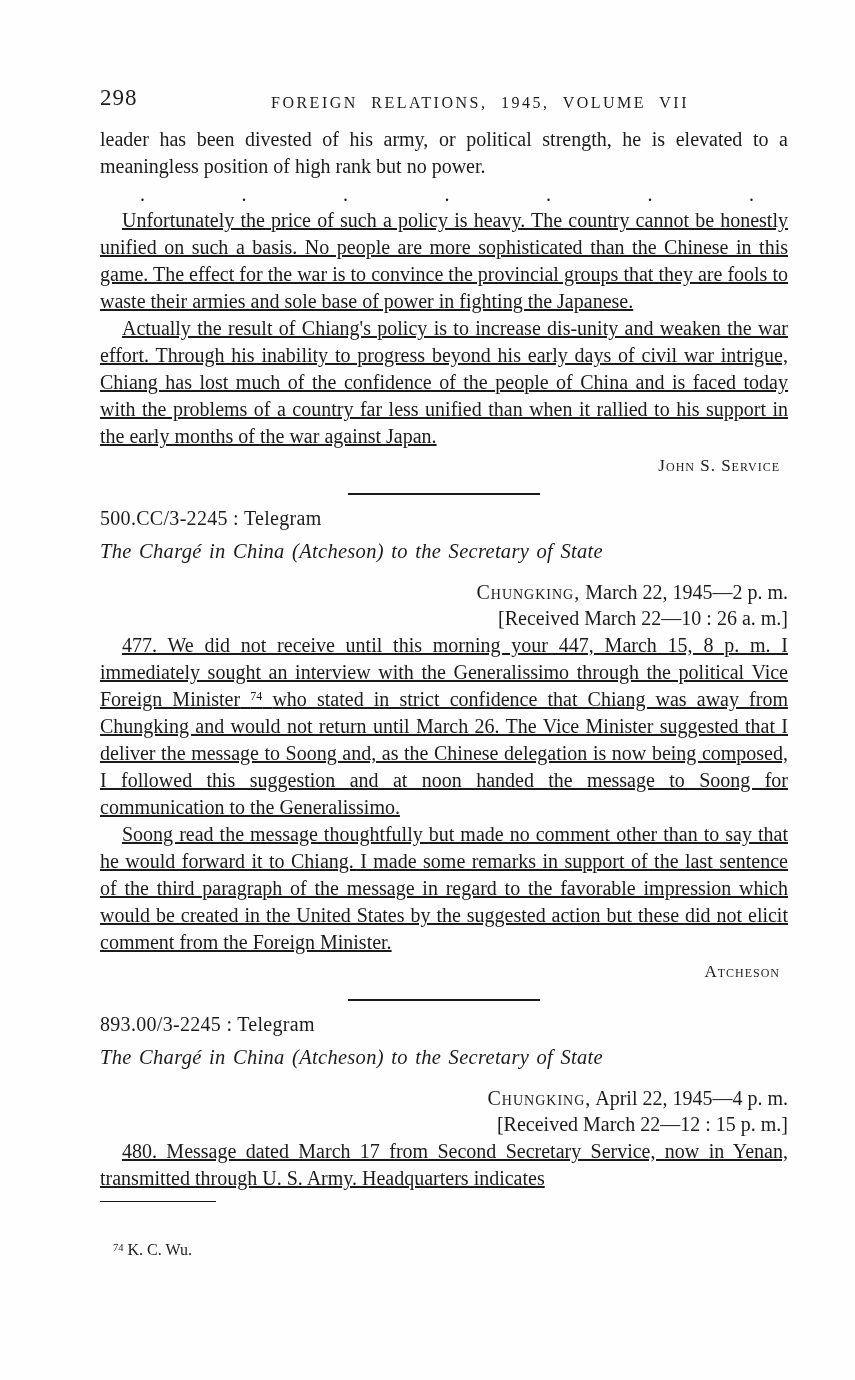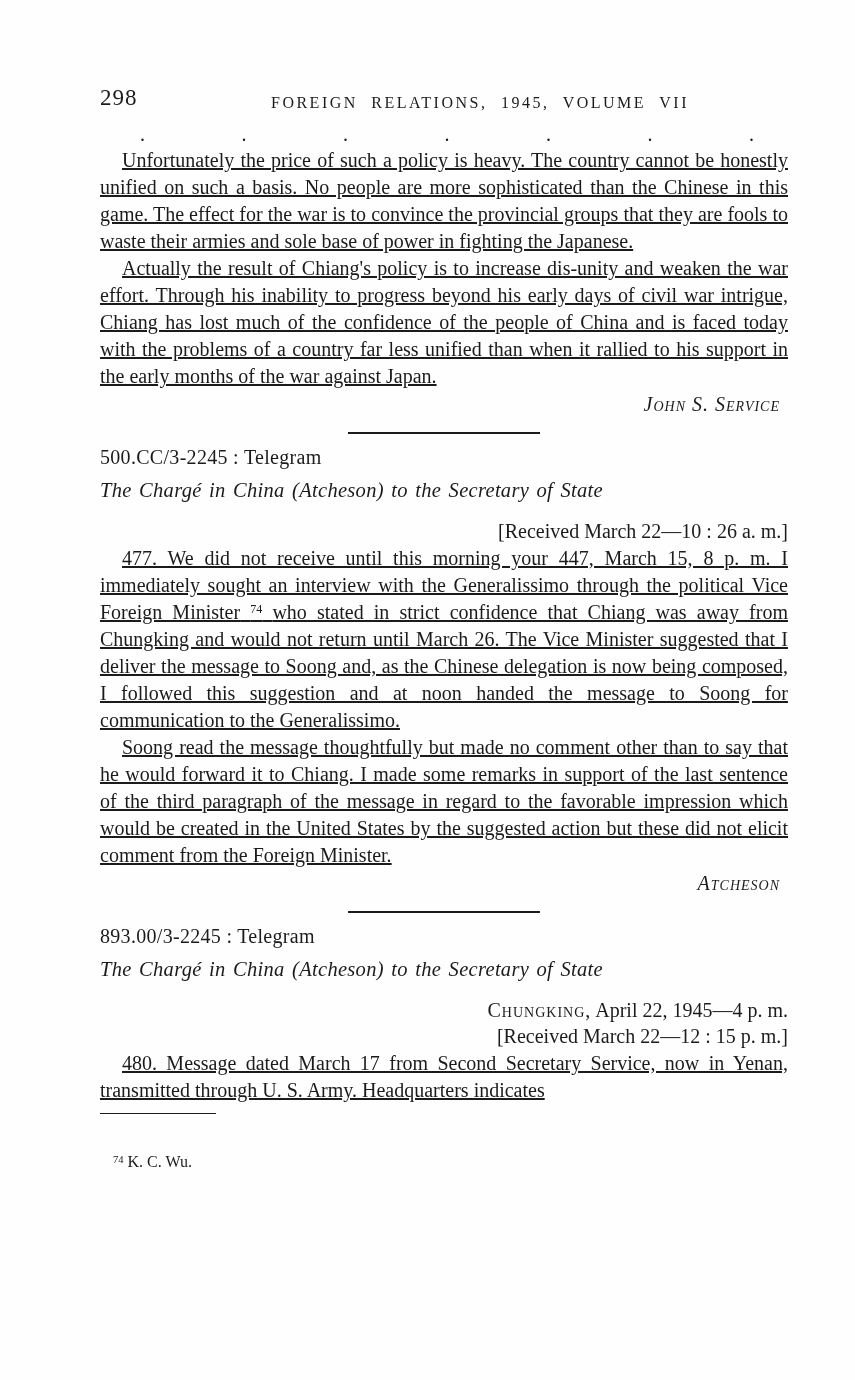--- a/index.html
+++ b/index.html
@@ -64,21 +64,21 @@
 
   .signature {
     text-align: right;
     padding-right: 8px;
     margin-top: 1px;
   }
   .sc {
     font-variant: small-caps;
     letter-spacing: 1px;
   }
-  .sig-text { font-size: 20px; font-style: italic; }
+  .sig-text { font-size: 17px; }
 
   .divider-wrap {
     margin: 14px 0 9px 0;
     height: 3px;
   }
   .divider {
     width: 192px;
     margin: 0 auto;
     border-top: 2.5px solid #1b1b1b;
   }
@@ -130,20 +130,21 @@
 <body>
 
 <div class="page">
   <div class="content">
 
     <div class="header-row">
       <span class="page-num">298</span>
       <span class="running-head">FOREIGN RELATIONS, 1945, VOLUME VII</span>
     </div>
 
+    <p class="body">leader has been divested of his army, or political strength, he is elevated to a meaningless position of high rank but no power.</p>
 
     <div class="dots-row">
       <span>.</span>
       <span>.</span>
       <span>.</span>
       <span>.</span>
       <span>.</span>
       <span>.</span>
       <span>.</span>
     </div>
@@ -155,20 +156,24 @@
       <span class="sc sig-text">John S. Service</span>
     </div>
 
     <div class="divider-wrap">
         <div class="divider"></div>
       </div>
 
     <div class="citation">500.CC/3-2245 : Telegram</div>
     <div class="doc-title">The Chargé in China (Atcheson) to the Secretary of State</div>
 
+    <div class="dateline">
+      <span class="sc">Chungking,</span>
+      <span>March 22, 1945—2 p. m.</span>
+    </div>
     <div class="received">[Received March 22—10 : 26 a. m.]</div>
 
     <p class="body indent"><span>477. We did not receive until this morning your 447, March 15, 8 p. m.  I immediately sought an interview with the Generalissimo through the political Vice Foreign Minister</span>&nbsp;<sup class="fn-ref">74</sup> <span>who stated in strict confidence that Chiang was away from Chungking and would not return until March 26.  The Vice Minister suggested that I deliver the message to Soong and, as the Chinese delegation is now being composed, I followed this suggestion and at noon handed the message to Soong for communication to the Generalissimo.</span></p>
 
     <p class="body indent">Soong read the message thoughtfully but made no comment other than to say that he would forward it to Chiang.  I made some remarks in support of the last sentence of the third paragraph of the message in regard to the favorable impression which would be created in the United States by the suggested action but these did not elicit comment from the Foreign Minister.</p>
 
     <div class="signature">
       <span class="sc sig-text">Atcheson</span>
     </div>
 

